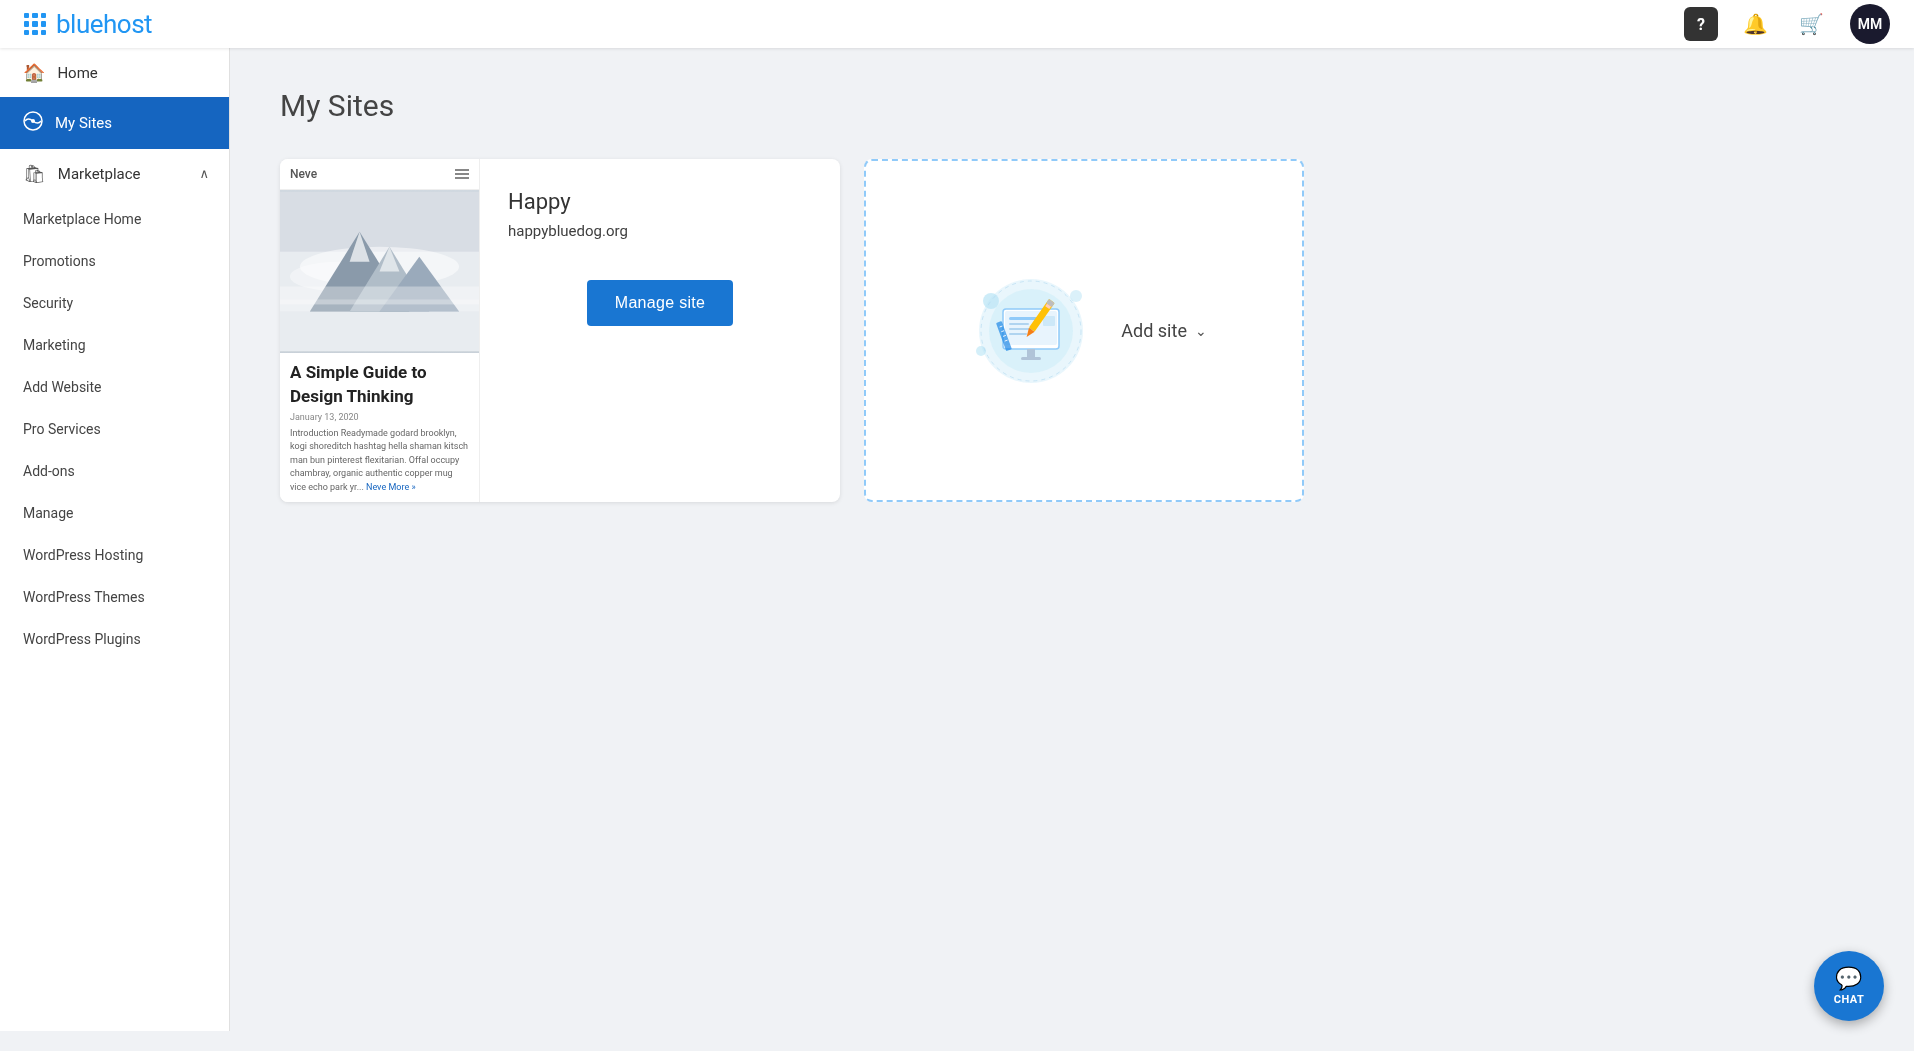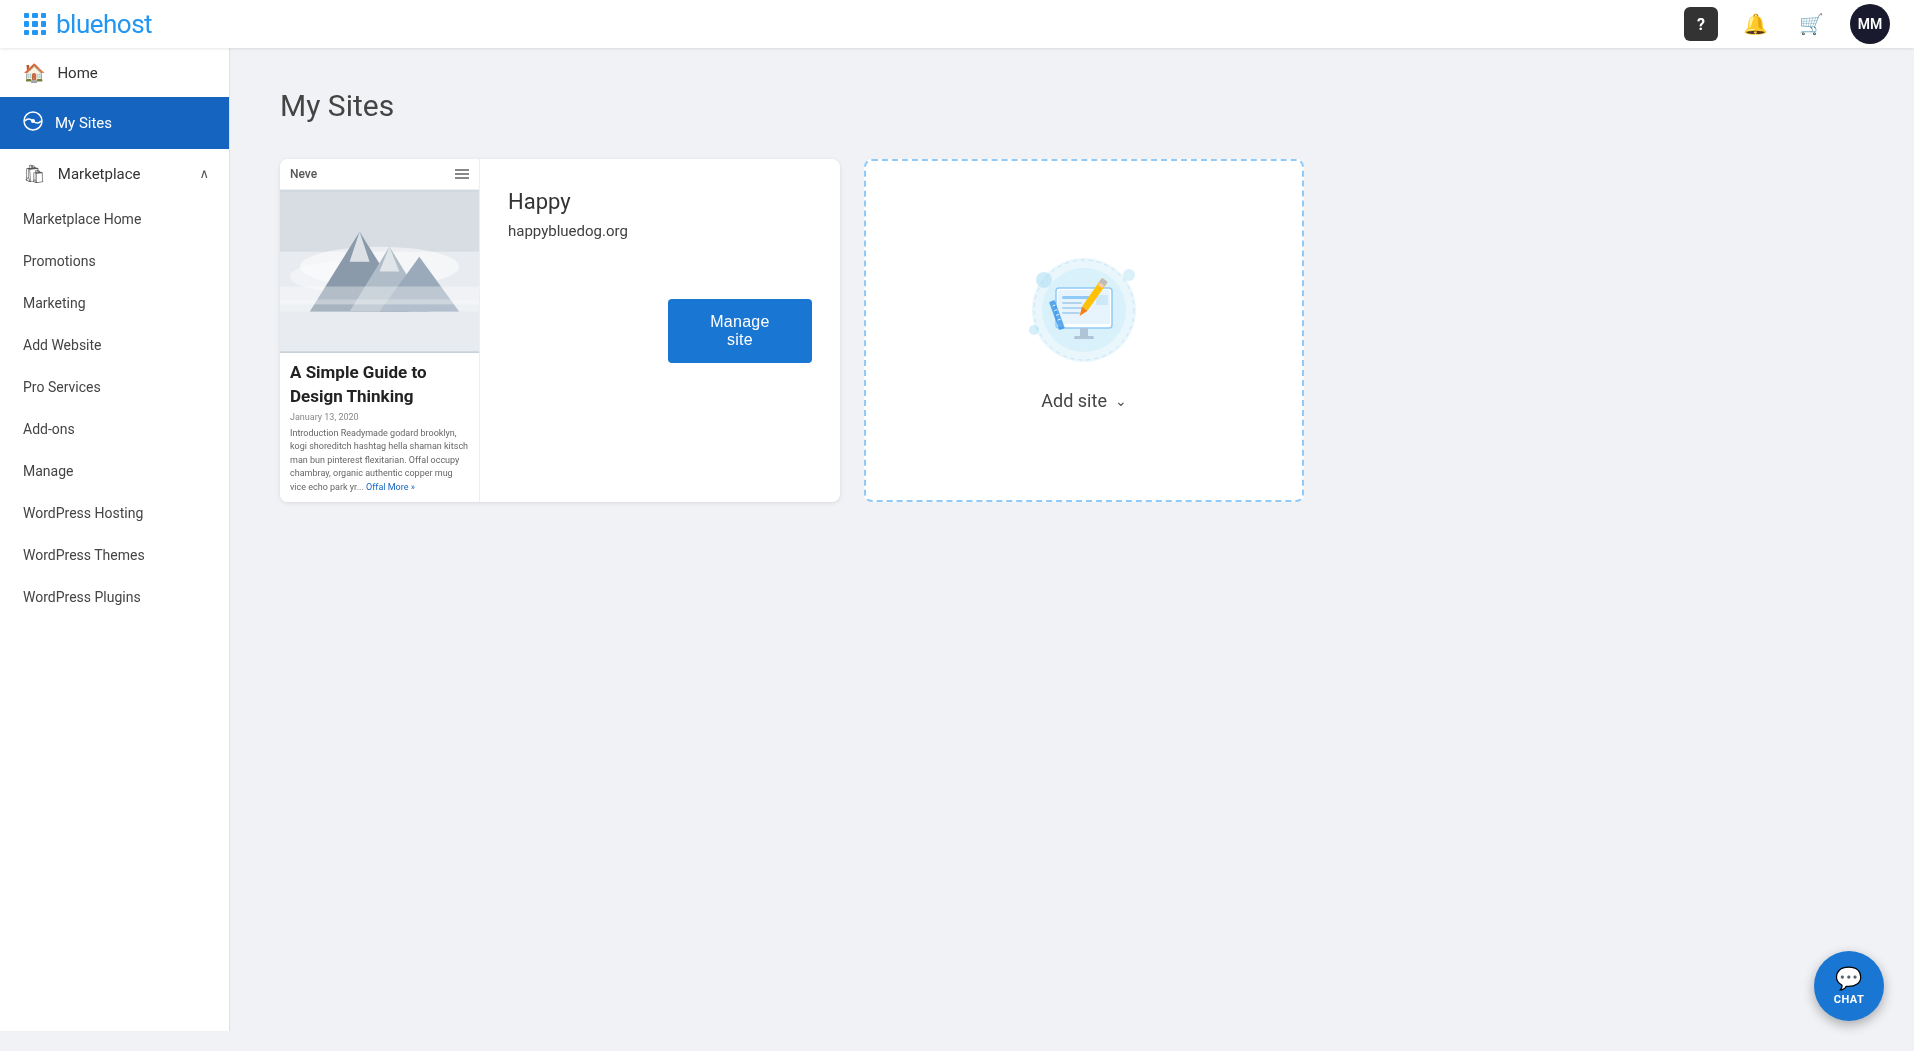--- a/index.html
+++ b/index.html
@@ -223,20 +223,21 @@
     }
     .preview-read-more {
       font-size: 9px;
       color: #1565c0;
     }
 
     .site-info {
       flex: 1;
       padding: 30px 28px;
       display: flex;
+      flex-direction: column;
       justify-content: flex-start;
       gap: 40px;
     }
     .site-name {
       font-size: 22px;
       font-weight: 400;
       color: #333;
       margin-bottom: 8px;
     }
     .site-url {
@@ -259,21 +260,21 @@
 
     
     .add-site-card {
       border: 2px dashed #90caf9;
       border-radius: 8px;
       width: 440px;
       min-height: 320px;
       display: flex;
       align-items: center;
       justify-content: center;
-      flex-direction: column;
+      flex-direction: row;
       gap: 20px;
       cursor: pointer;
       background: #fff;
     }
     .add-site-illustration {
       width: 140px;
       height: 120px;
     }
     .add-site-label {
       font-size: 18px;
@@ -358,20 +359,23 @@
     <div class="sidebar-item">
       <span class="sidebar-icon">🛍</span>
       <span>Marketplace</span>
       <span style="margin-left:auto;font-size:13px;color:#555;">∧</span>
     </div>
     <div class="sidebar-sub-item">
       <span>Marketplace Home</span>
     </div>
     <div class="sidebar-sub-item">
       <span>Promotions</span>
+    </div>
+    <div class="sidebar-sub-item">
+      <span>Security</span>
     </div>
     <div class="sidebar-sub-item">
       <span>Marketing</span>
     </div>
     <div class="sidebar-sub-item">
       <span>Add Website</span>
     </div>
     <div class="sidebar-sub-item">
       <span>Pro Services</span>
     </div>
@@ -425,21 +429,21 @@
 
               <rect y="95" width="200" height="18" fill="rgba(255,255,255,0.35)"></rect>
               <rect y="108" width="200" height="12" fill="rgba(255,255,255,0.25)"></rect>
             </svg>
           </div>
           <div class="site-preview-content">
             <div class="preview-post-title">A Simple Guide to Design Thinking</div>
             <div class="preview-post-date">January 13, 2020</div>
             <div class="preview-post-text">
               <span>Introduction Readymade godard brooklyn, kogi shoreditch hashtag hella shaman kitsch man bun pinterest flexitarian. Offal occupy chambray, organic authentic copper mug vice echo park yr...</span>
-              <span class="preview-read-more">Offal More »</span>
+              <span class="preview-read-more">Neve More »</span>
             </div>
           </div>
         </div>
         <div class="site-info">
           <div>
             <div class="site-name">Happy</div>
             <div class="site-url">happybluedog.org</div>
           </div>
           <button class="manage-btn">Manage site</button>
         </div>

